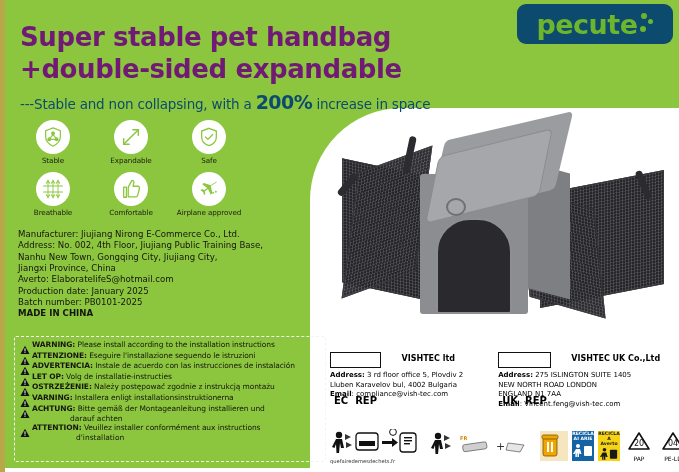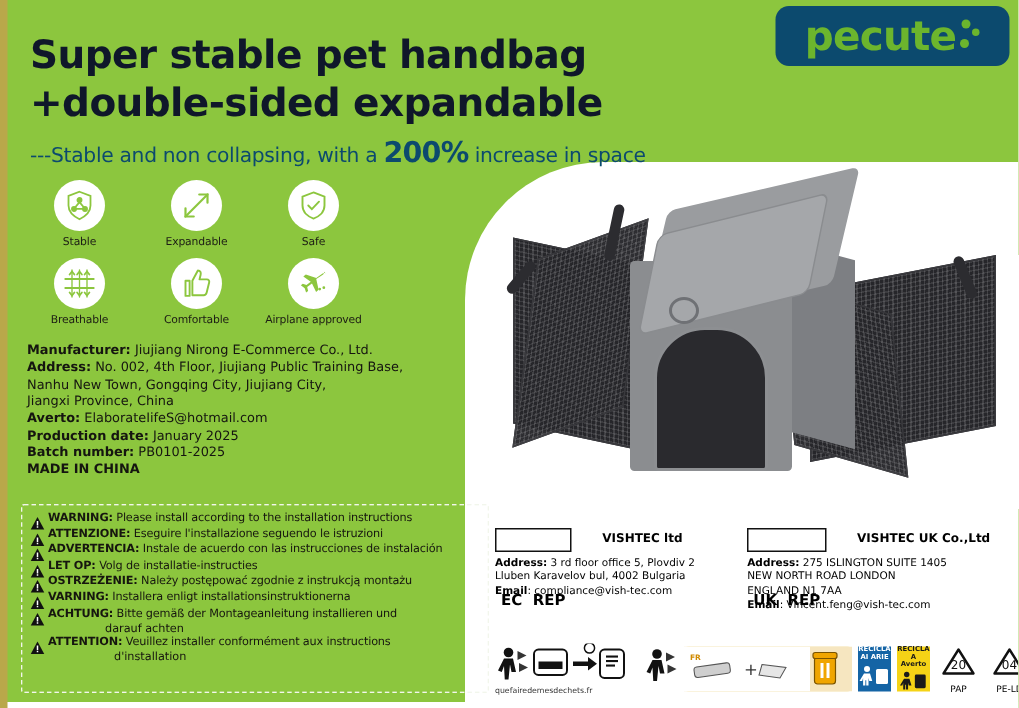--- a/index.html
+++ b/index.html
@@ -67,21 +67,21 @@
   .logo-dots i:nth-child(2){ width:5px;height:5px; left:8px; top:6px; }
   .logo-dots i:nth-child(3){ width:6px;height:6px; left:0px; top:13px; }
 
   h1.title {
     position: absolute;
     left: 20px; top: 22px;
     margin: 0;
     font-family: "DejaVu Sans", sans-serif;
     font-size: 26px;
     font-weight: 700;
-    color: #0f172a;
+    color: #701a75;
     line-height: 1.22;
     letter-spacing: -0.4px;
     width: 470px;
     z-index: 12;
   }
   h1.title .l2 { display: block; }
 
   .subtitle {
     position: absolute;
     left: 20px; top: 91px;
@@ -130,21 +130,21 @@
   .mfr {
     position: absolute;
     left: 18px; top: 229px;
     width: 305px;
     font-family: "DejaVu Sans", sans-serif;
     font-size: 8.6px;
     line-height: 1.32;
     color: #151510;
     z-index: 12;
   }
-  .mfr b { font-weight: 700; }
+  .mfr b { font-weight: 400; }
   .mfr .made { font-weight: 700; }
 
   
   .warn-box {
     position: absolute;
     left: 14px; top: 336px;
     width: 312px; height: 126px;
     border: 1.4px dashed #f2f6ec;
     border-radius: 2px;
     z-index: 12;

